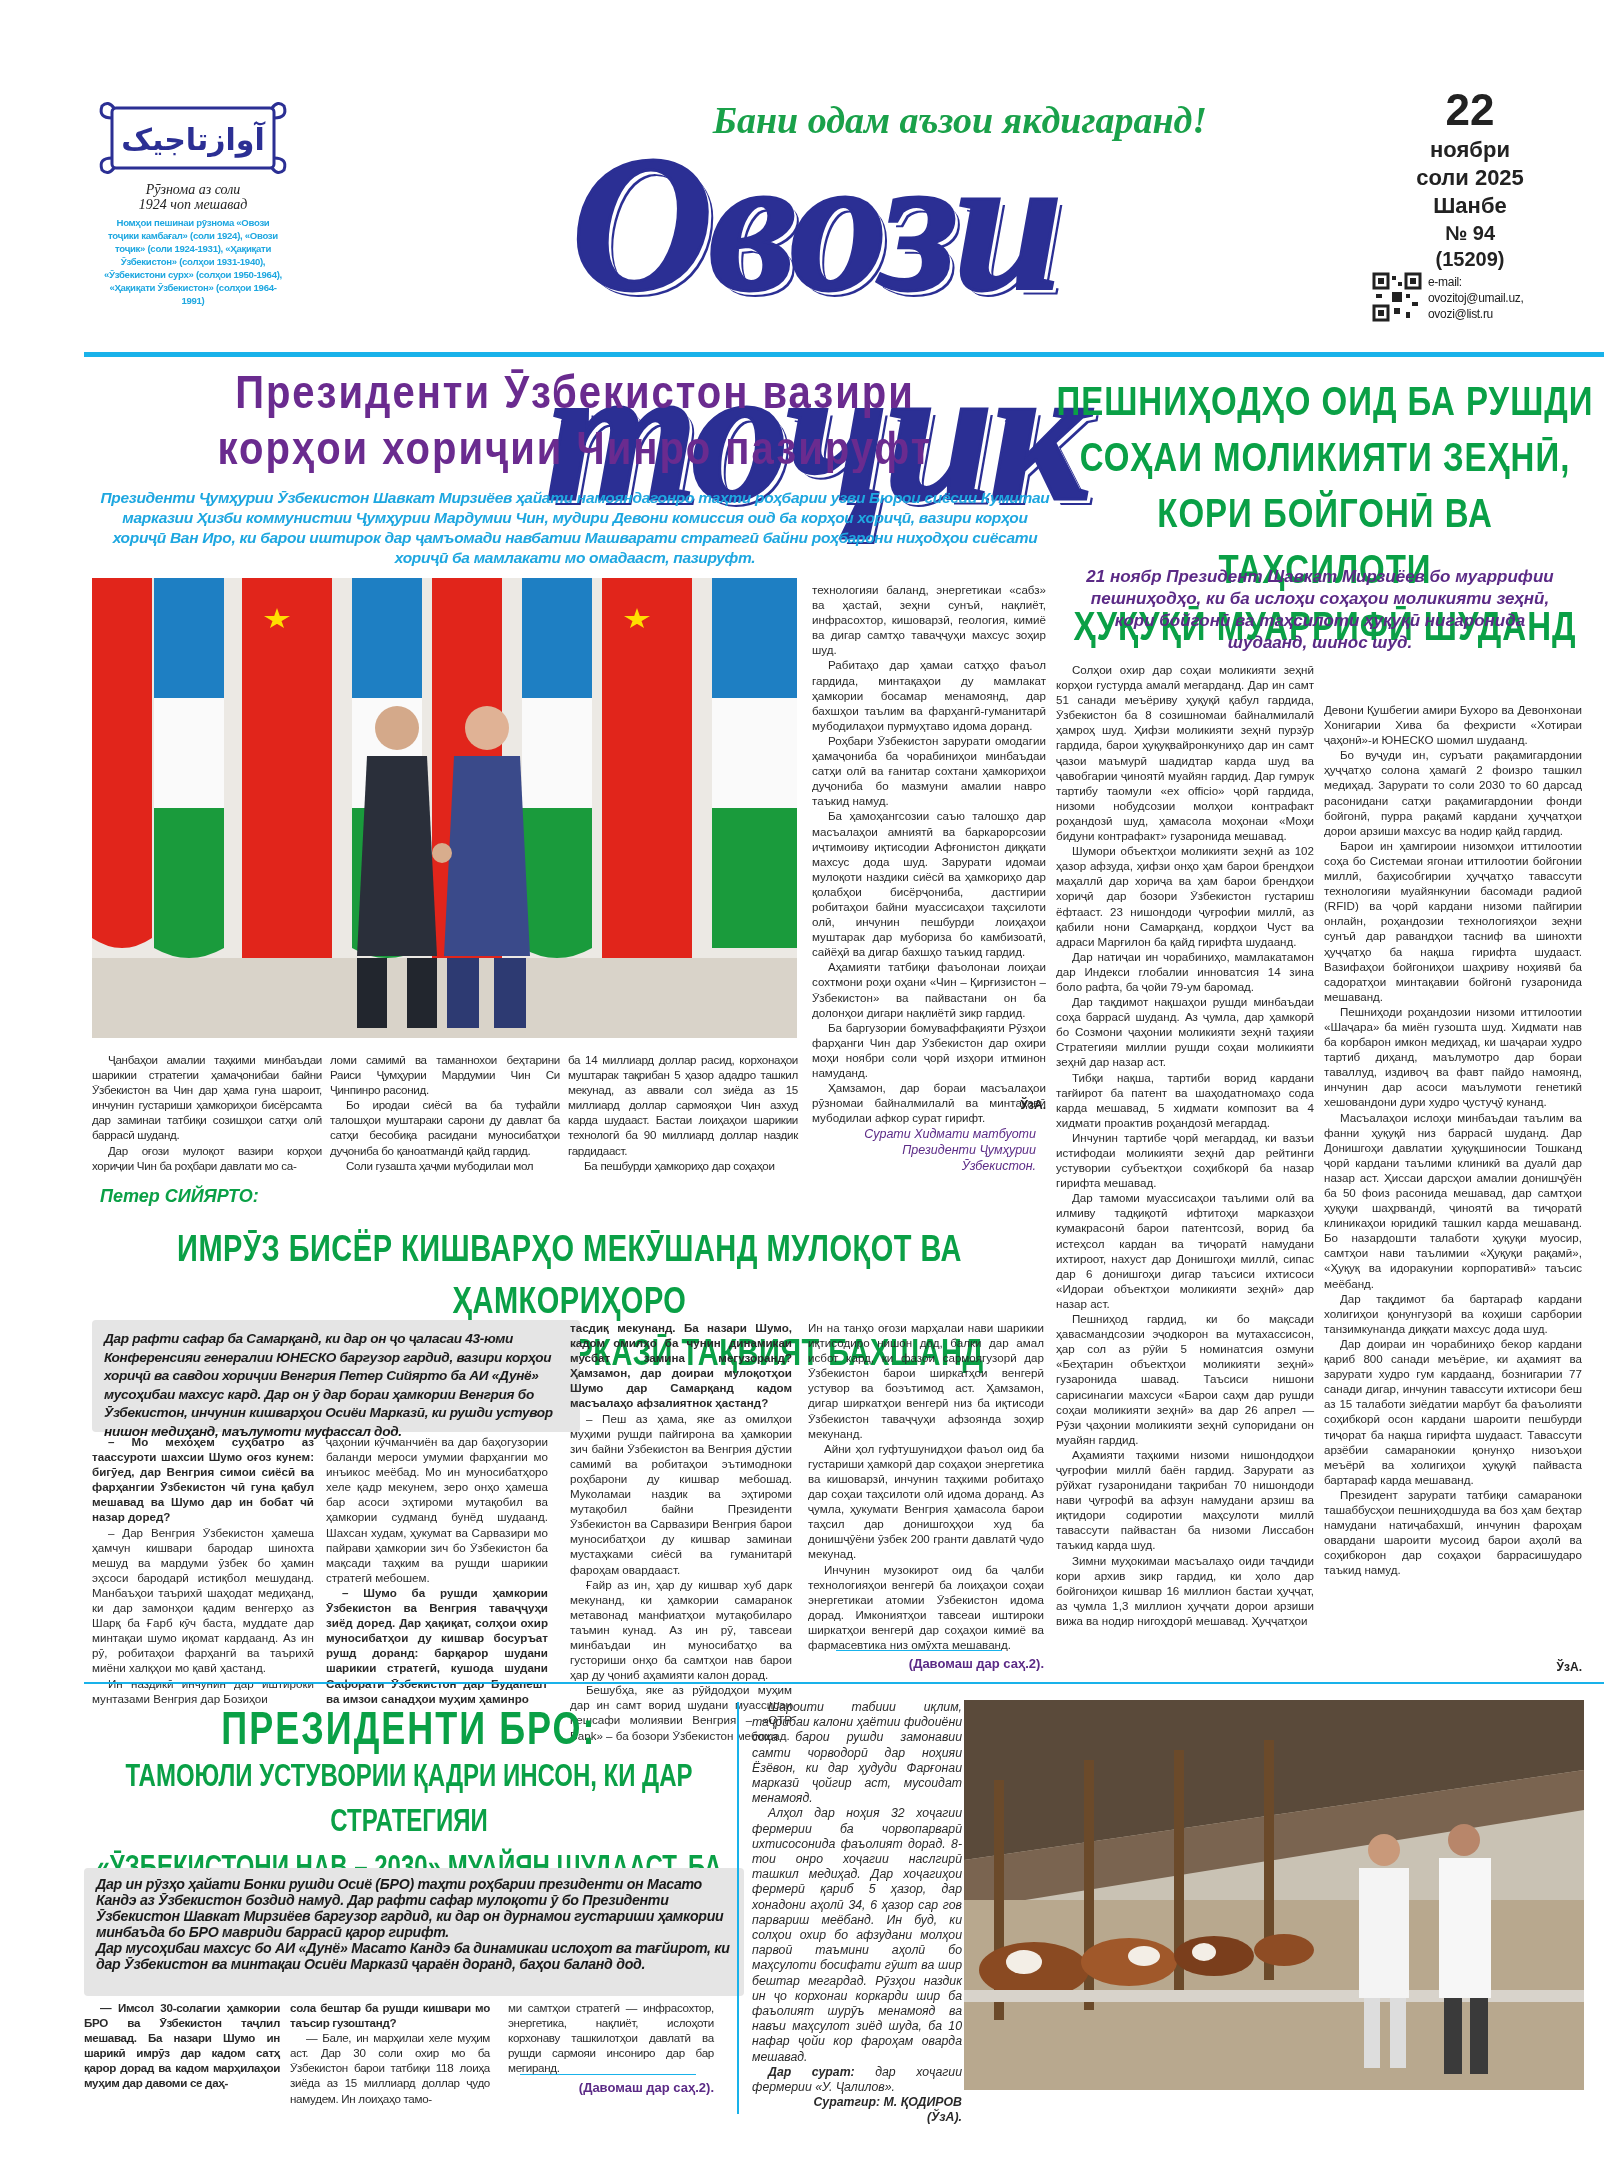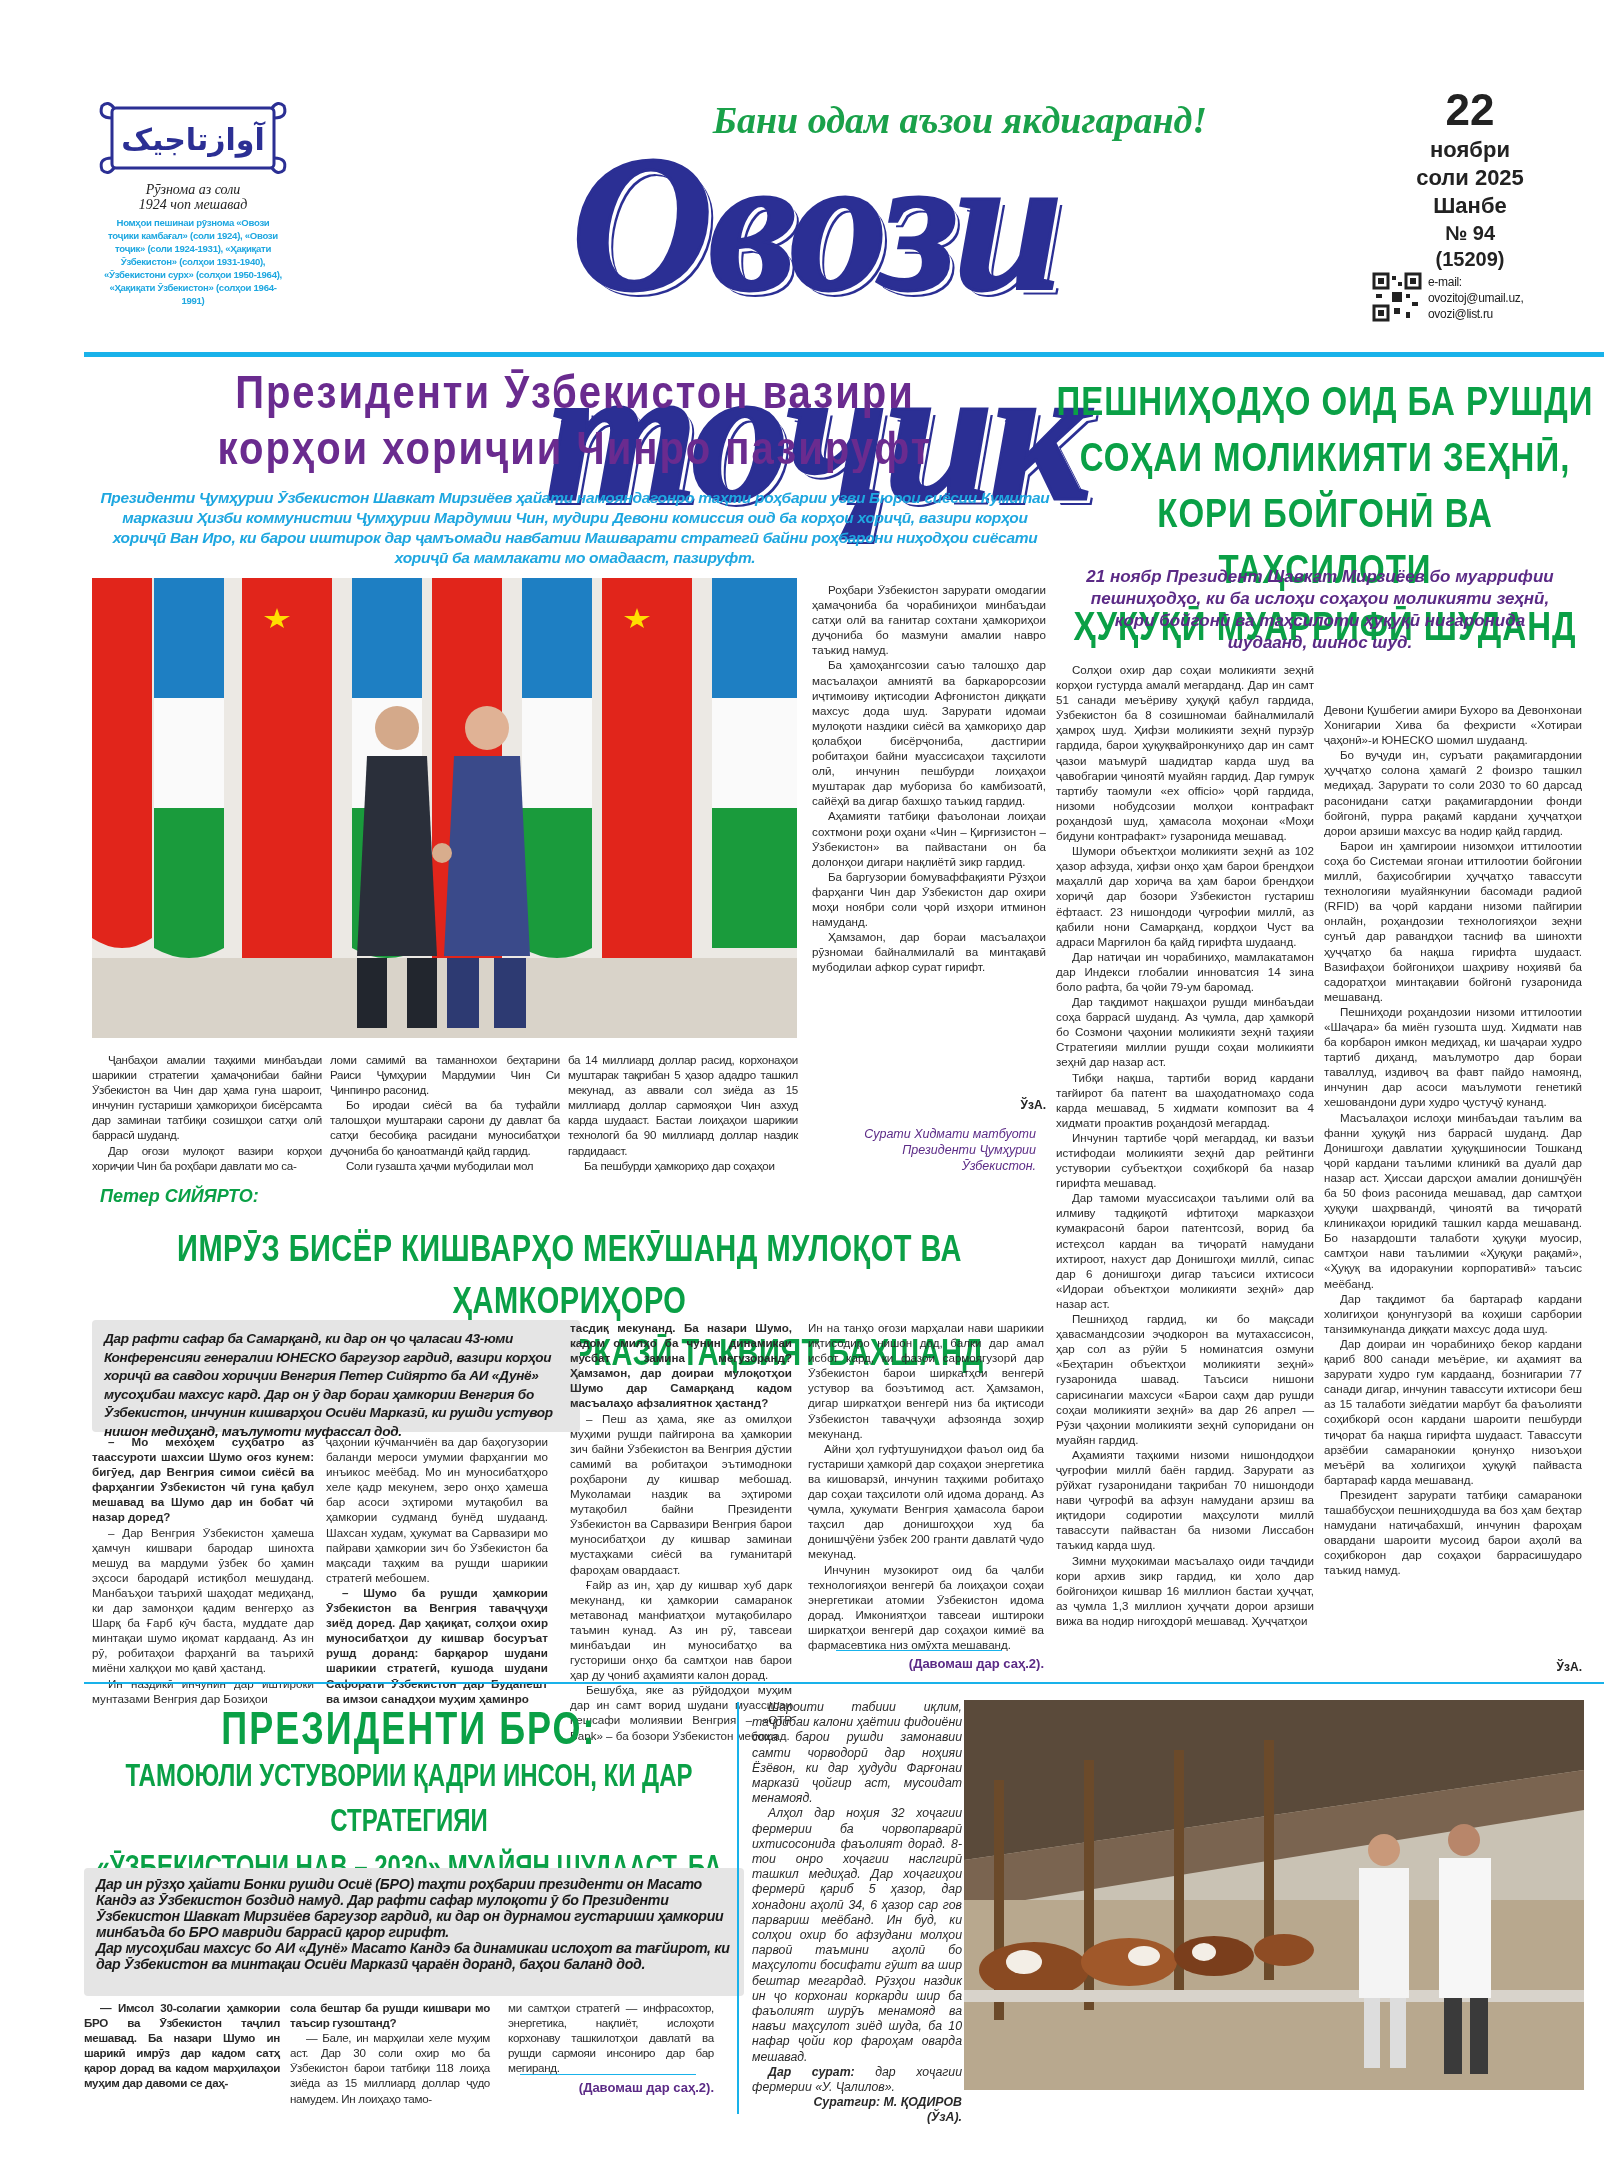--- a/index.html
+++ b/index.html
@@ -116,20 +116,22 @@
     <g>
       <circle cx="395" cy="150" r="22" fill="#e0b295"></circle>
       <path d="M362 178 h66 l10 200 h-86z" fill="#3a4a8a"></path>
       <path d="M355 380 h32 v70 h-32z M402 380 h32 v70 h-32z" fill="#2d3a72"></path>
     </g>
     <circle cx="350" cy="275" r="10" fill="#d8ad8d"></circle>
   </svg>
 </div>
 
 <div class="abs col" style="left:812px;top:582px;width:234px;">
+  <p style="text-indent:0">технологияи баланд, энергетикаи «сабз» ва ҳастаӣ, зеҳни сунъӣ, нақлиёт, инфрасохтор, кишоварзӣ, геология, кимиё ва дигар самтҳо таваҷҷуҳи махсус зоҳир шуд.</p>
+  <p>Рабитаҳо дар ҳамаи сатҳҳо фаъол гардида, минтақаҳои ду мамлакат ҳамкории босамар менамоянд, дар бахшҳои таълим ва фарҳангӣ-гуманитарӣ мубодилаҳои пурмуҳтаво идома доранд.</p>
   <p>Роҳбари Ӯзбекистон зарурати омодагии ҳамаҷониба ба чорабиниҳои минбаъдаи сатҳи олӣ ва ғанитар сохтани ҳамкориҳои дуҷониба бо мазмуни амалии навро таъкид намуд.</p>
   <p>Ба ҳамоҳангсозии саъю талошҳо дар масъалаҳои амниятӣ ва баркарорсозии иҷтимоиву иқтисодии Афғонистон диққати махсус дода шуд. Зарурати идомаи мулоқоти наздики сиёсӣ ва ҳамкориҳо дар қолабҳои бисёрҷониба, дастгирии робитаҳои байни муассисаҳои таҳсилоти олӣ, инчунин пешбурди лоиҳаҳои муштарак дар мубориза бо камбизоатӣ, сайёҳӣ ва дигар бахшҳо таъкид гардид.</p>
   <p>Аҳамияти татбиқи фаъолонаи лоиҳаи сохтмони роҳи оҳани «Чин – Қирғизистон – Ӯзбекистон» ва пайвастани он ба долонҳои дигари нақлиётӣ зикр гардид.</p>
   <p>Ба баргузории бомуваффақияти Рӯзҳои фарҳанги Чин дар Ӯзбекистон дар охири моҳи ноябри соли ҷорӣ изҳори итминон намуданд.</p>
   <p>Ҳамзамон, дар бораи масъалаҳои рӯзномаи байналмилалӣ ва минтақавӣ мубодилаи афкор сурат гирифт.</p>
 </div>
 
 <div class="abs col narrow" style="left:92px;top:1052px;width:230px;">
   <p>Ҷанбаҳои амалии таҳкими минбаъдаи шарикии стратегии ҳамаҷонибаи байни Ӯзбекистон ва Чин дар ҳама гуна шароит, инчунин густариши ҳамкориҳои бисёрсамта дар заминаи татбиқи созишҳои сатҳи олӣ баррасӣ шуданд.</p>
   <p>Дар оғози мулоқот вазири корҳои хориҷии Чин ба роҳбари давлати мо са-</p>

